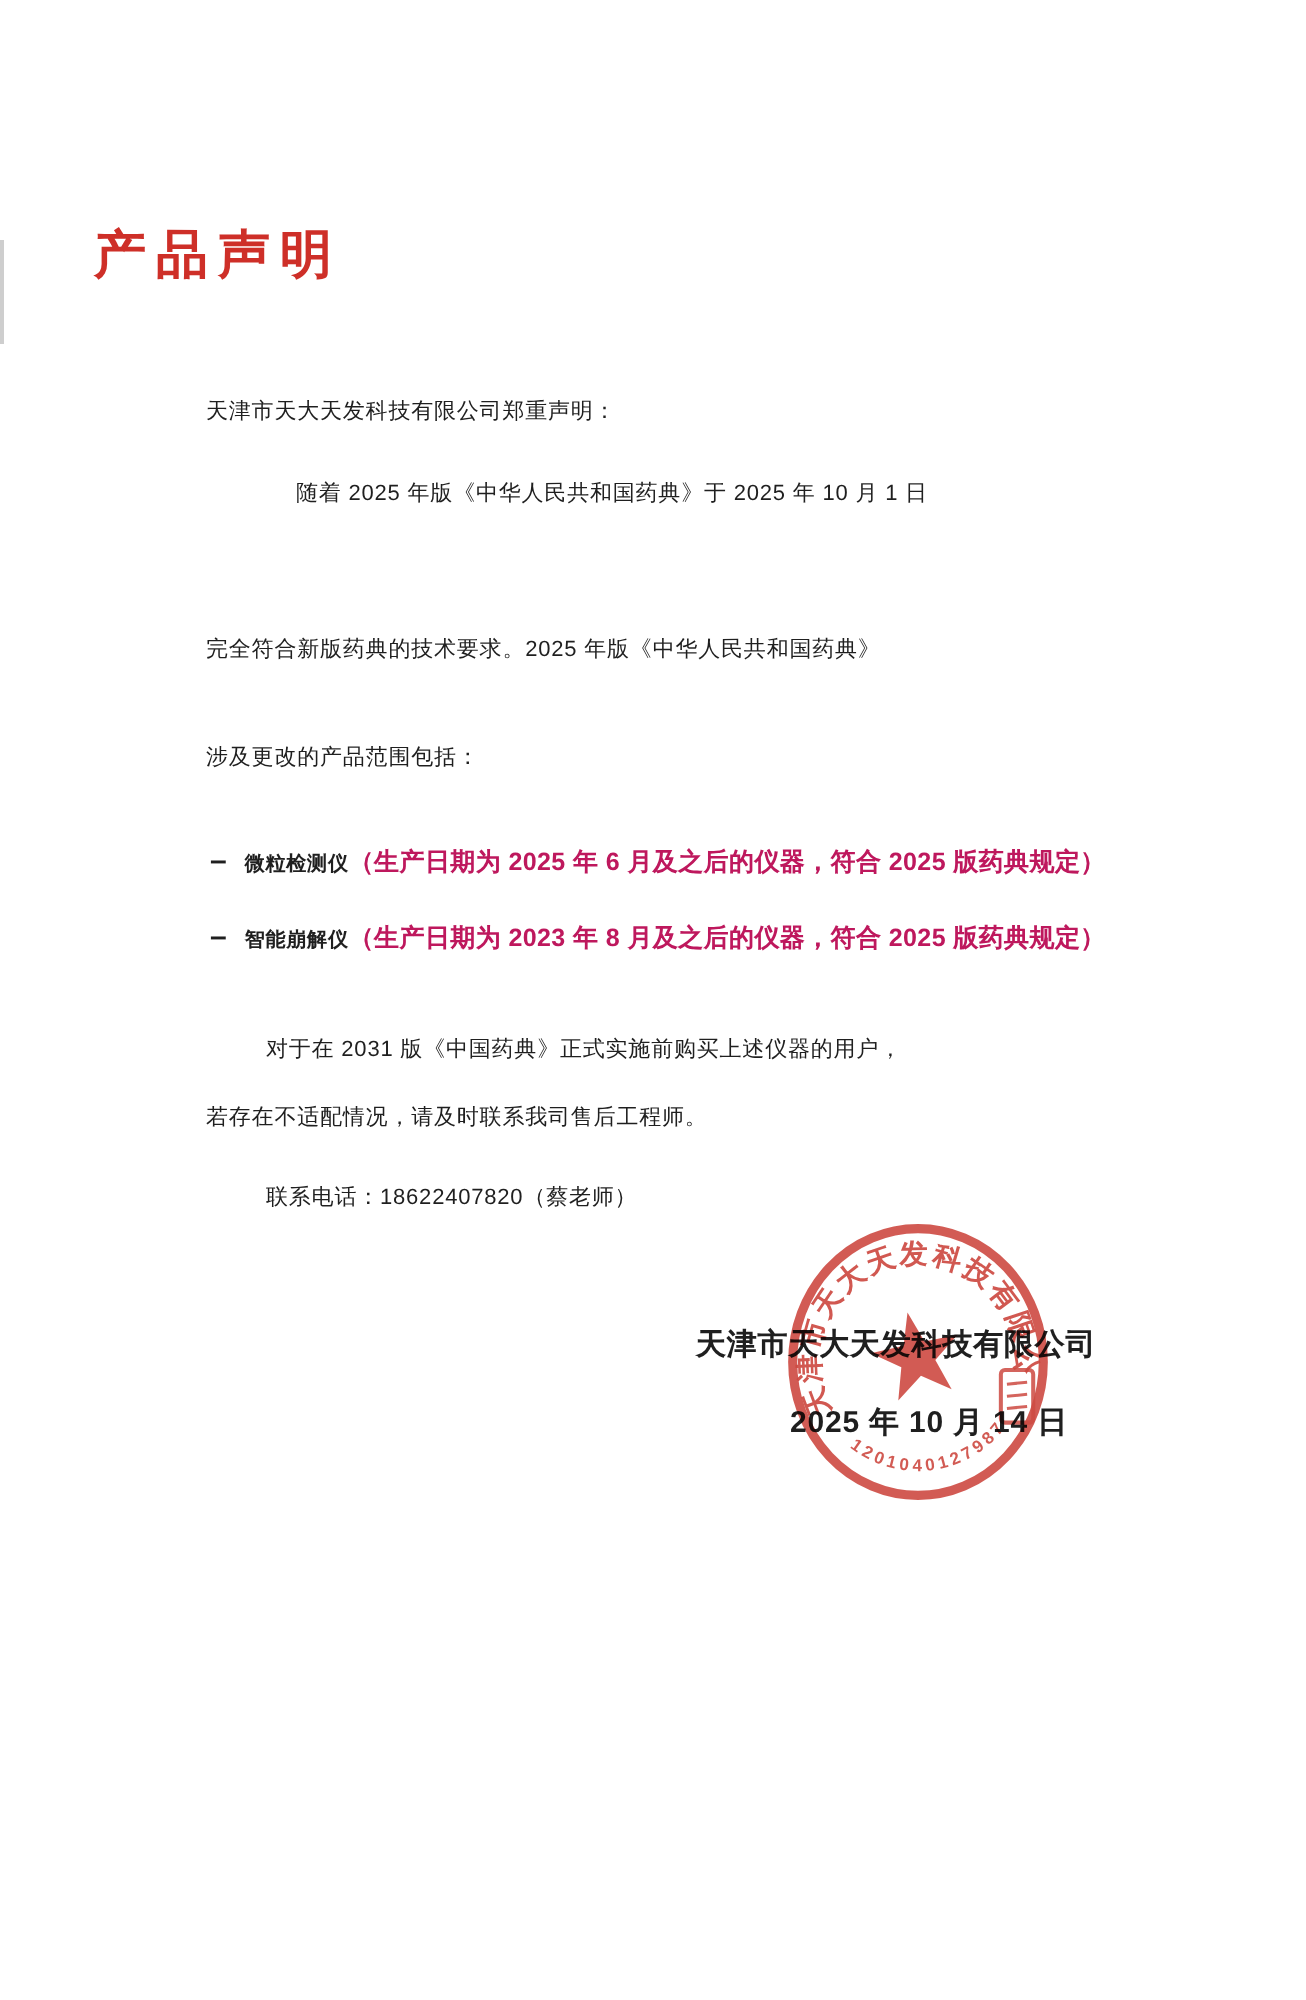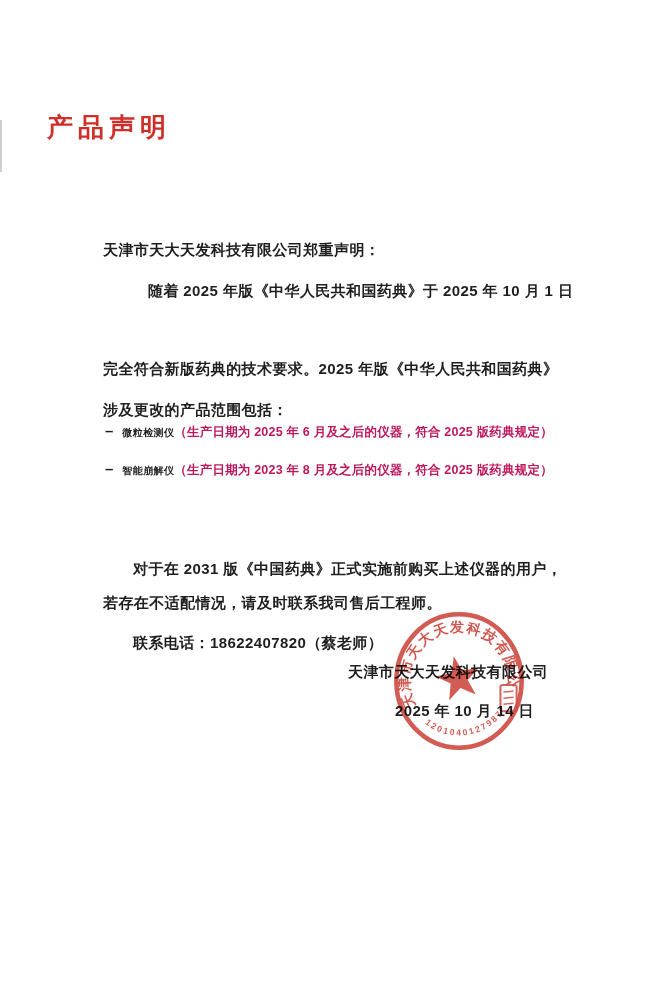--- a/index.html
+++ b/index.html
@@ -16,22 +16,22 @@
     background:#b9b9b9;opacity:.7;
   }
   .doc-title{
     position:absolute;left:0;top:110px;width:569px;
     font-size:26px;font-weight:700;letter-spacing:5px;
     color:#ce2f28;
     margin-left:47px;
   }
   .bline{
     position:absolute;left:103px;width:470px;
-    font-size:15px;font-weight:700;line-height:20px;
-    letter-spacing:.4px;white-space:nowrap;margin-top:44px;
+    font-size:11px;font-weight:400;line-height:20px;
+    letter-spacing:.4px;white-space:nowrap;
   }
   .indent-big{left:148px;}
   .indent-sm{left:133px;}
   .prod-row{
     position:absolute;left:105px;width:480px;
     white-space:nowrap;line-height:20px;
   }
   .prod-dash{font-size:15px;font-weight:700;margin-right:9px;}
   .prod-name{font-size:10px;font-weight:700;letter-spacing:.4px;}
   .prod-detail{font-size:12.5px;font-weight:600;color:#be185d;letter-spacing:.2px;}
@@ -50,21 +50,21 @@
 
 <div class="page">
 
   <div class="edge-artifact"></div>
 
   <div class="doc-title">产品声明</div>
 
   <div class="bline" style="top:196px;">天津市天大天发科技有限公司郑重声明：</div>
   <div class="bline indent-big" style="top:237px;">随着 2025 年版《中华人民共和国药典》于 2025 年 10 月 1 日</div>
   <div class="bline" style="top:315px;">完全符合新版药典的技术要求。2025 年版《中华人民共和国药典》</div>
-  <div class="bline" style="top:356px;">涉及更改的产品范围包括：</div>
+  <div class="bline" style="top:369px;">涉及更改的产品范围包括：</div>
 
   <div class="prod-row" style="top:421px;">
     <span class="prod-dash">–</span><span class="prod-name">微粒检测仪</span><span class="prod-detail">（生产日期为 2025 年 6 月及之后的仪器，符合 2025 版药典规定）</span>
   </div>
   <div class="prod-row" style="top:459px;">
     <span class="prod-dash">–</span><span class="prod-name">智能崩解仪</span><span class="prod-detail">（生产日期为 2023 年 8 月及之后的仪器，符合 2025 版药典规定）</span>
   </div>
 
   <div class="bline indent-sm" style="top:515px;">对于在 2031 版《中国药典》正式实施前购买上述仪器的用户，</div>
   <div class="bline" style="top:549px;">若存在不适配情况，请及时联系我司售后工程师。</div>

